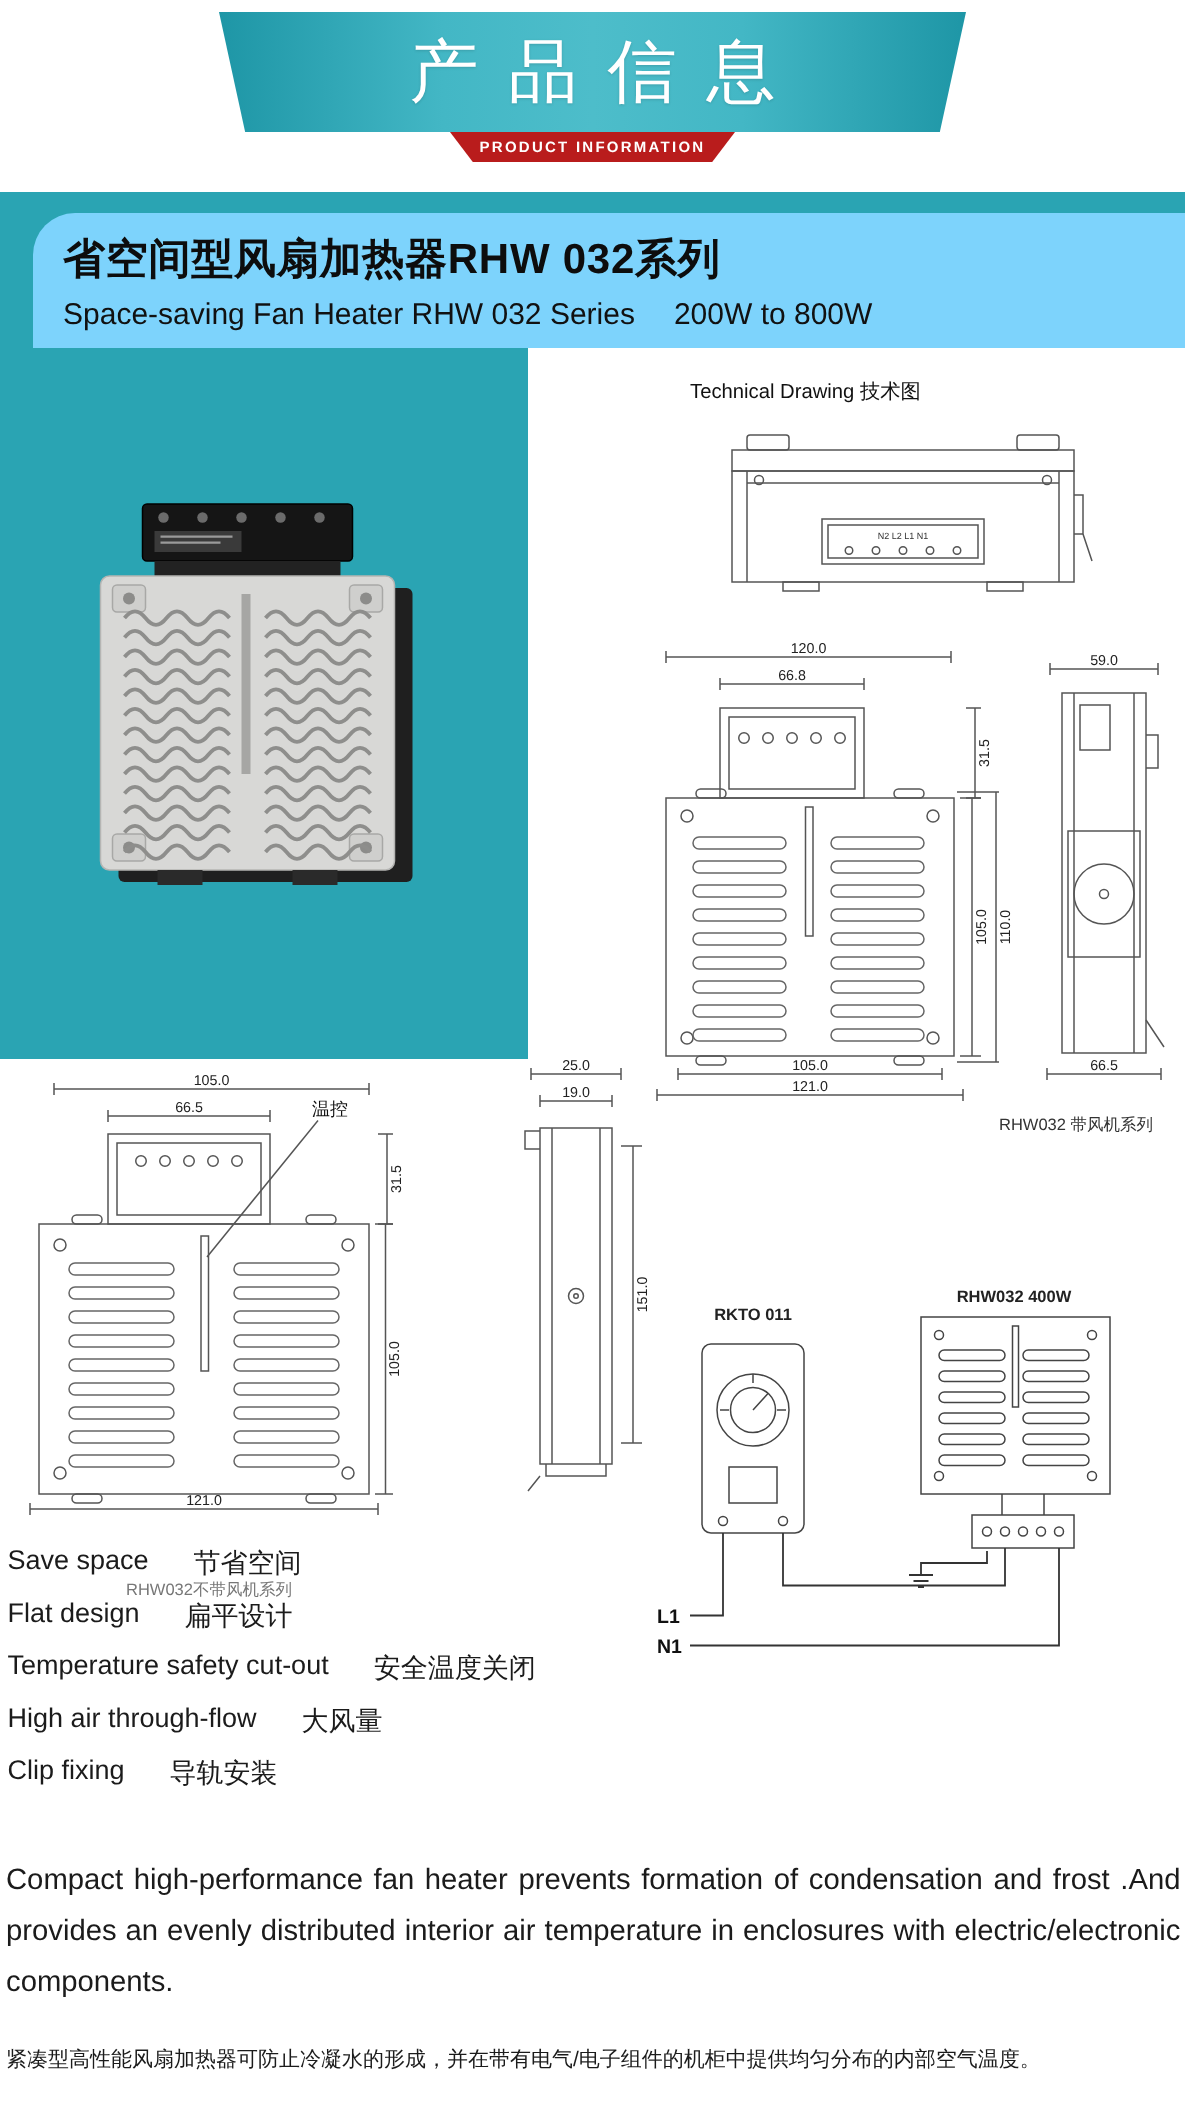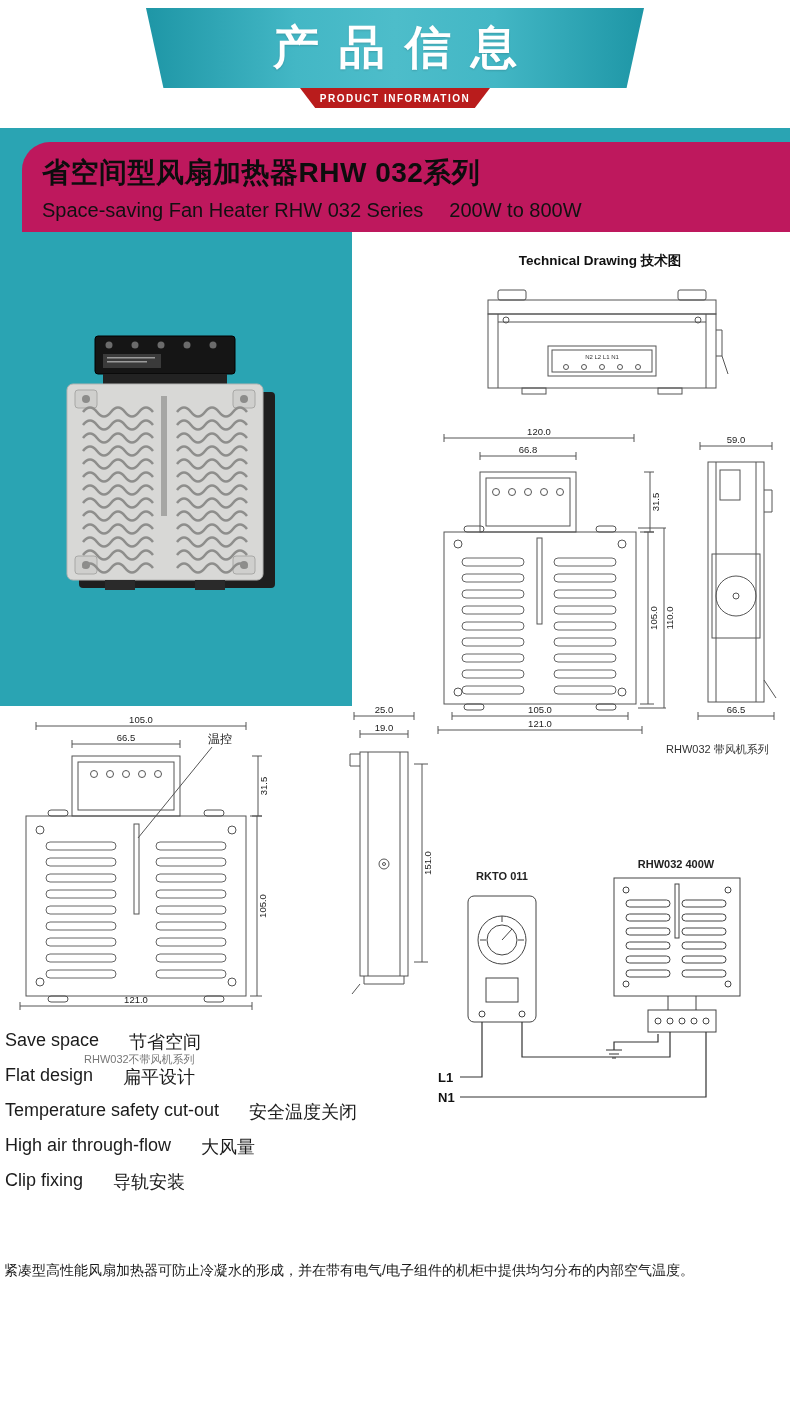--- a/index.html
+++ b/index.html
@@ -5,39 +5,39 @@
   *{margin:0;padding:0;box-sizing:border-box}
   html,body{background:#fff}
   body{font-family:"Liberation Sans",sans-serif}
   .page{position:relative;width:790px;height:1416px;background:#fff;overflow:hidden}
 
   
   .banner{position:absolute;left:146px;top:8px;width:498px;height:80px;
     background:linear-gradient(90deg,#1e96a6 0%,#43b7c5 30%,#4dbdca 50%,#43b7c5 70%,#1e96a6 100%);
     clip-path:polygon(0 0,100% 0,96.5% 100%,3.5% 100%);
     display:flex;align-items:center;justify-content:center}
-  .banner-title{color:#fff;font-size:46px;font-weight:bold;letter-spacing:20px;text-indent:20px;text-shadow:0 1px 2px rgba(0,0,0,.15)}
+  .banner-title{color:#fff;font-size:46px;font-weight:normal;letter-spacing:20px;text-indent:20px;text-shadow:0 1px 2px rgba(0,0,0,.15)}
   .banner-sub{position:absolute;left:300px;top:88px;width:190px;height:20px;background:#b91c1c;
     clip-path:polygon(0 0,100% 0,92% 100%,8% 100%);
     color:#fff;font-size:10px;font-weight:bold;letter-spacing:1.5px;
     display:flex;align-items:center;justify-content:center}
 
   
   .band{position:absolute;left:0;top:128px;width:790px;height:104px;background:#2aa4b3}
-  .title-box{position:absolute;left:22px;top:142px;width:768px;height:90px;background:#be185d;
+  .title-box{position:absolute;left:22px;top:142px;width:768px;height:90px;background:#7dd3fc;
     border-top-left-radius:28px;padding:12px 0 0 20px}
   .title-cn{font-size:28px;font-weight:bold;color:#0d0d0d;letter-spacing:.5px}
   .title-en-row{margin-top:7px;font-size:20px;color:#111}
   .power{margin-left:26px}
 
   
   .photo-panel{position:absolute;left:0;top:232px;width:352px;height:474px;background:#2aa4b3}
 
-  .tech-heading{position:absolute;left:460px;top:252px;width:280px;text-align:center;
-    font-size:13.5px;font-weight:bold;color:#111}
+  .tech-heading{position:absolute;left:460px;top:252px;width:280px;text-align:left;
+    font-size:13.5px;font-weight:normal;color:#111}
 
   svg.abs{position:absolute;overflow:visible}
   svg text{font-family:"Liberation Sans",sans-serif}
   .dim{font-size:9.5px;fill:#222}
   .drawlbl{font-size:11px;font-weight:bold;fill:#222}
 
   #svg-photo{left:45px;top:330px;width:240px;height:310px}
   #svg-top{left:482px;top:286px;width:242px;height:118px}
   #svg-front{left:400px;top:424px;width:278px;height:322px}
   #svg-side{left:686px;top:434px;width:100px;height:300px}
@@ -394,16 +394,17 @@
       <span>High air through-flow</span>
       <span class="feature-cn">大风量</span>
     </div>
     <div class="feature-row">
       <span>Clip fixing</span>
       <span class="feature-cn">导轨安装</span>
     </div>
   </div>
 
   <div class="desc">
+    <p class="desc-en">Compact high-performance fan heater prevents formation of condensation and frost .And provides an evenly distributed interior air temperature in enclosures with electric/electronic components.</p>
     <p class="desc-cn">紧凑型高性能风扇加热器可防止冷凝水的形成，并在带有电气/电子组件的机柜中提供均匀分布的内部空气温度。</p>
   </div>
 
 </div>
 
 </body></html>

